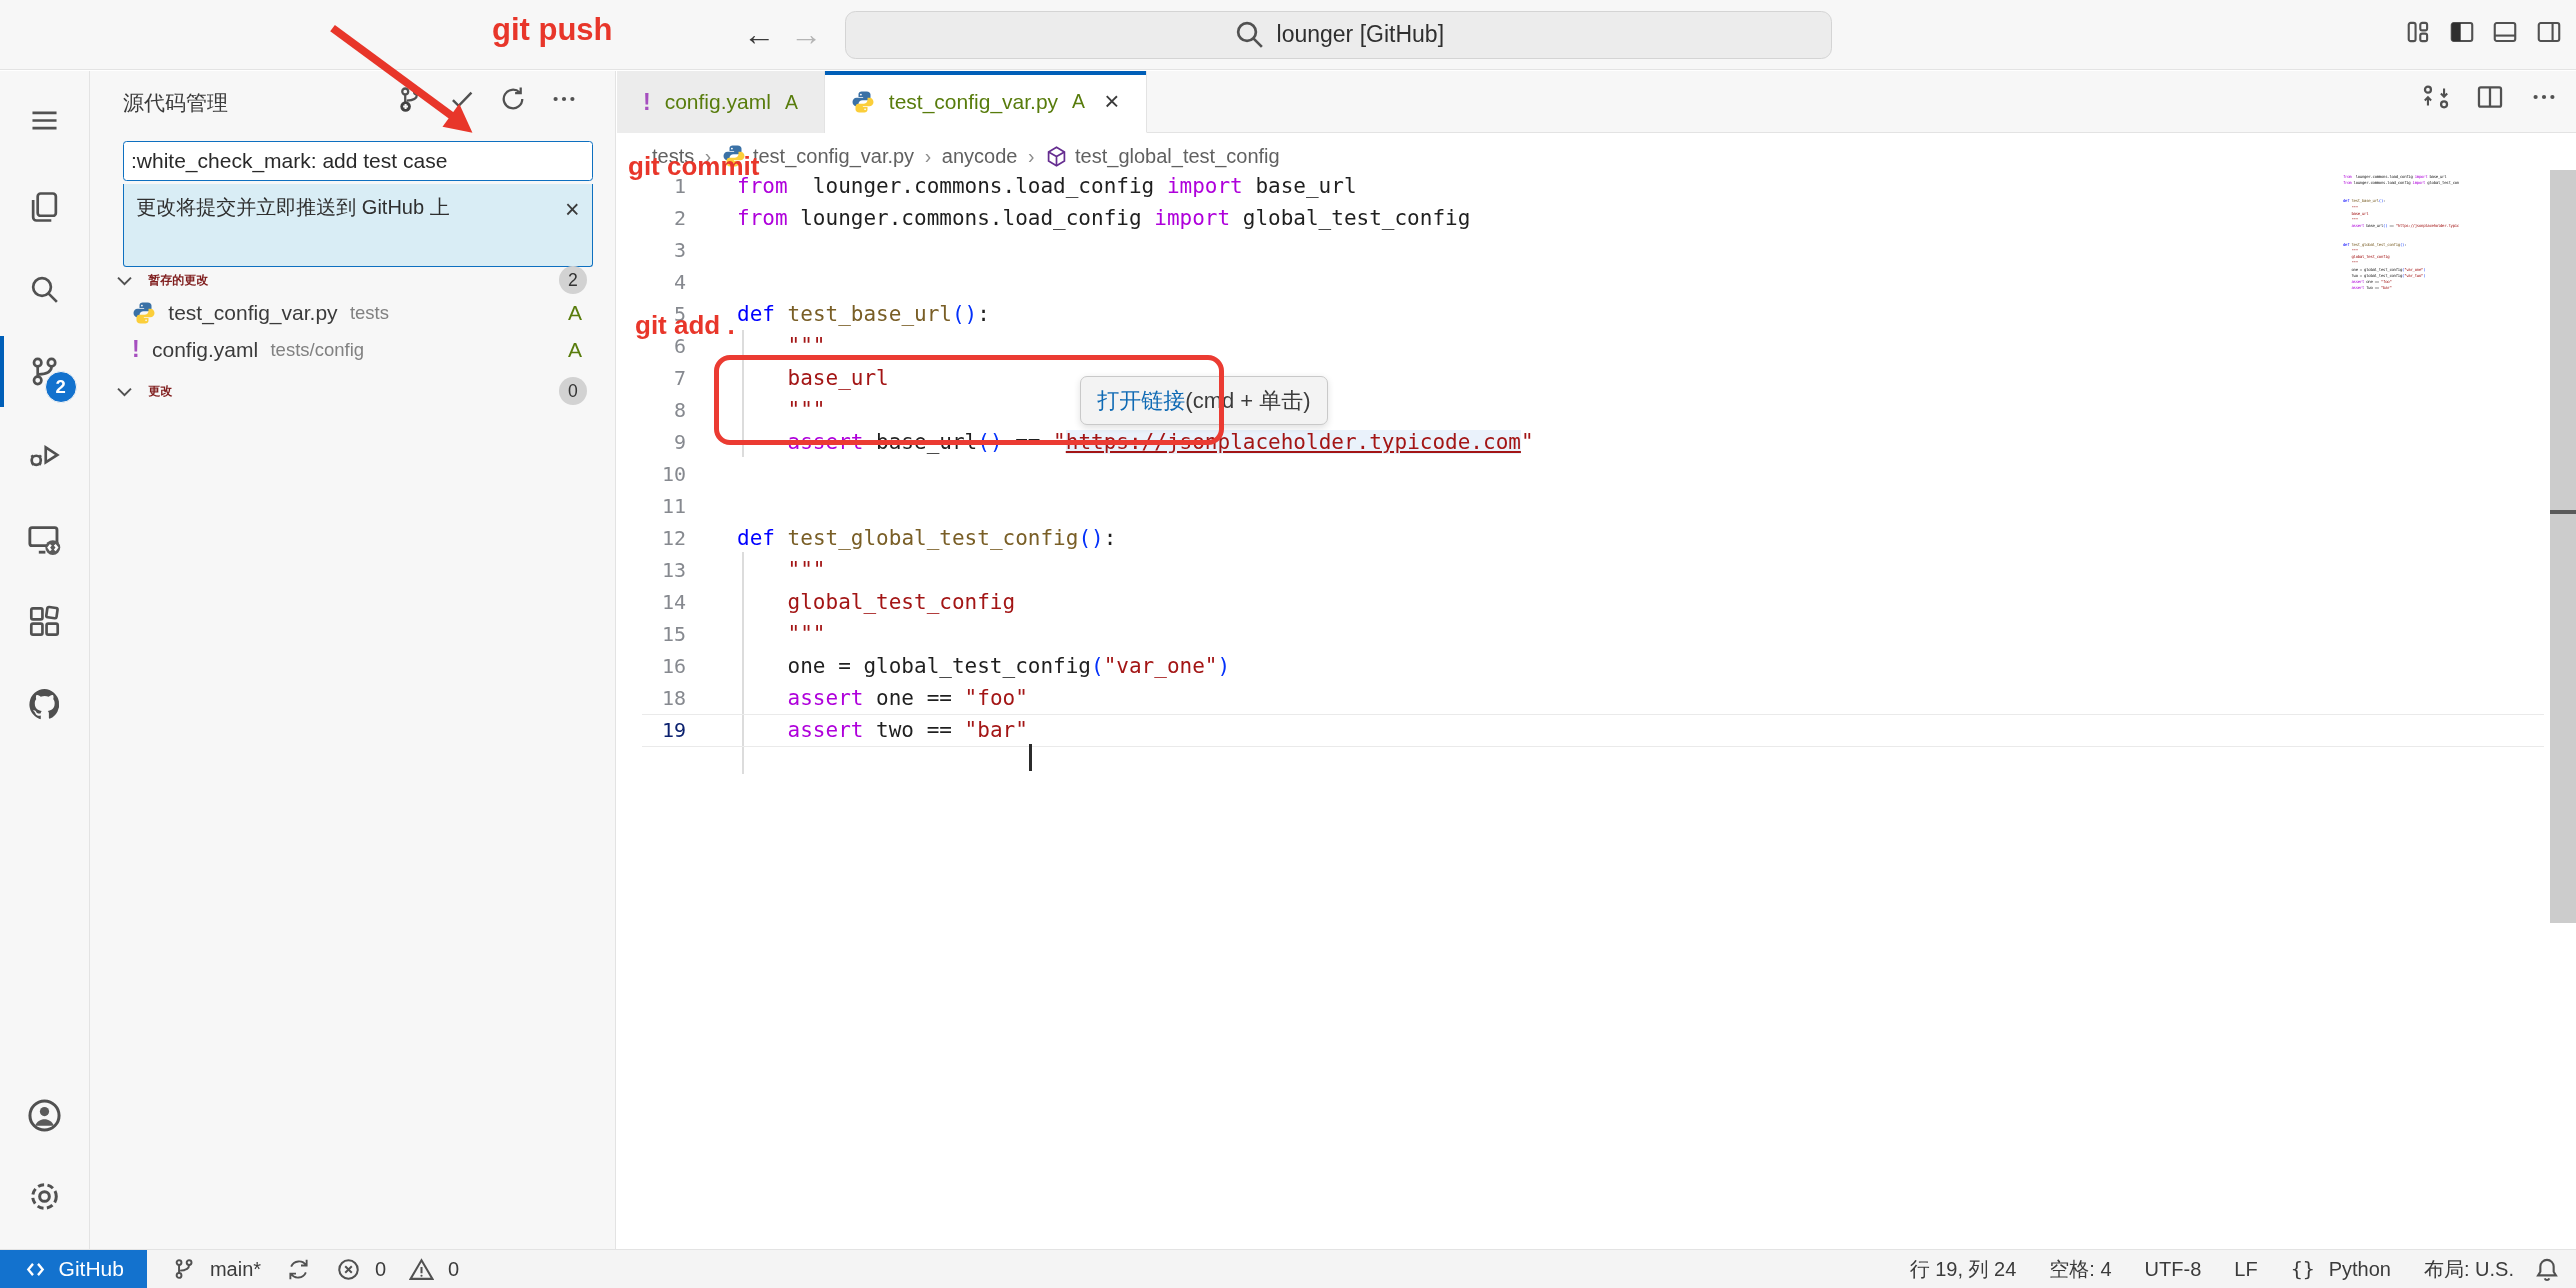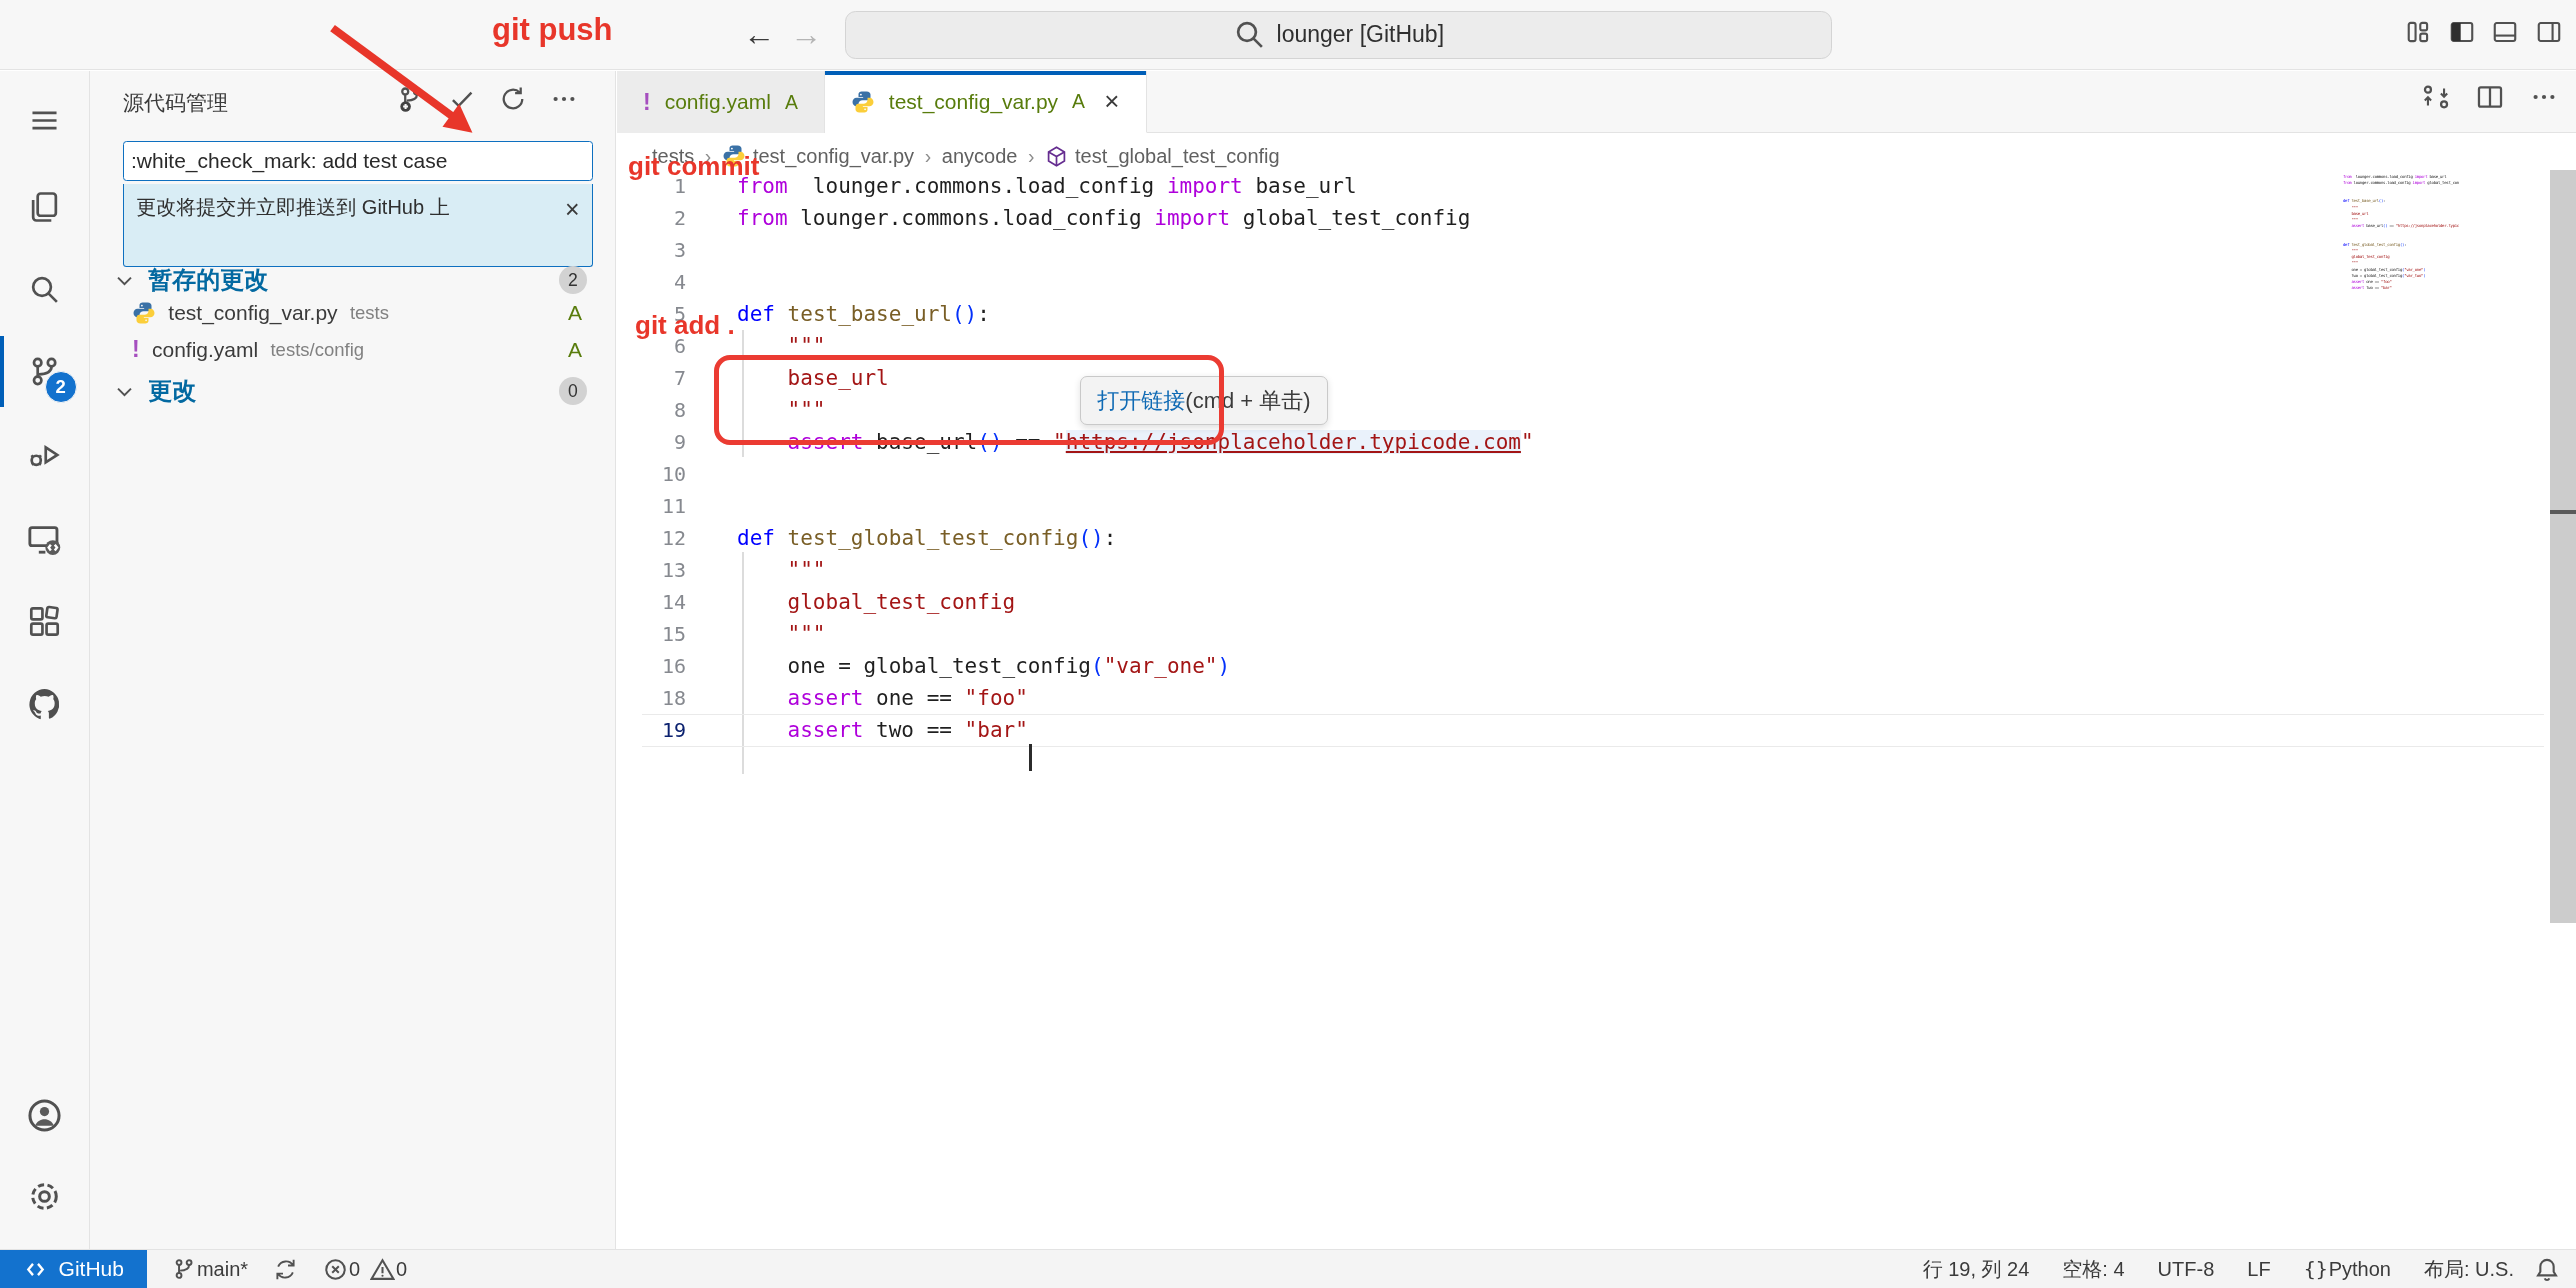--- a/index.html
+++ b/index.html
@@ -43,21 +43,21 @@
     background:#fff; border:1.8px solid #0e70c0; border-radius:3.5px;
     font-size:21px; color:#2a2a2a; padding:0 7px;
     font-family:"Liberation Sans", sans-serif; }
   #commit-notice { position:absolute; left:33px; top:113px; width:470px; height:83px;
     background:#d9edf5; border:1.8px solid #0e70c0; border-top:none; border-radius:0 0 3.5px 3.5px;
     font-size:20px; color:#2f2f2f; padding:7px 12.3px; line-height:32px; }
   #notice-close { position:absolute; right:12.3px; top:8.8px; font-size:25px; color:#3b3b3b; }
   #notice-link { color:#0f6ab4; }
   .section-header { position:absolute; left:0; width:100%; height:28px;
     display:flex; align-items:center; gap:12.3px; padding-left:23px; }
-  .section-label { font-weight:bold; font-size:24px; color:#0369a1; }
+  .section-label { font-weight:bold; font-size:12px; color:#7f1d1d; }
   .badge-pill { position:absolute; right:28px; width:28px; height:28px; border-radius:50%;
     background:#d2d2d2; color:#333; font-size:17.6px; display:flex; align-items:center;
     justify-content:center; }
   .file-row { position:absolute; left:0; width:100%; height:37px; display:flex;
     align-items:center; padding-left:42px; gap:12.3px; }
   .file-name { font-size:21px; color:#3b3b3b; }
   .file-desc { font-size:18.5px; color:#818181; }
   .file-status { position:absolute; right:33px; color:#587c0c; font-size:21px; }
   .yaml-bang { color:#a64fbf; font-weight:bold; font-size:23px; width:23px; text-align:center; }
 
@@ -102,21 +102,21 @@
     white-space:pre; letter-spacing:-0.3px; }
   #scrollbar { position:absolute; right:0; top:0; width:26px; height:753px; background:#c3c3c3; opacity:.85; }
   #scroll-marker { position:absolute; right:0; top:340px; width:26px; height:4.4px; background:#5a5a5a; }
 
   
   #statusbar { position:absolute; left:0; bottom:0; width:2576px; height:39px;
     background:#f4f4f4; border-top:0.9px solid #e3e3e3; font-size:20px; color:#3b3b3b;
     display:flex; align-items:center; }
   #sb-remote { height:39px; background:#1372ce; color:#fff; display:flex; align-items:center;
     gap:10.6px; padding:0 23px; font-size:21px; }
-  .sb-item { display:flex; align-items:center; gap:1px; margin-left:25px; }
+  .sb-item { display:flex; align-items:center; gap:14px; margin-left:25px; }
   #sb-right { position:absolute; right:62px; display:flex; gap:33px; align-items:center; }
   #sb-bell { position:absolute; right:16px; top:7px; }
 
   
   #anno-layer { position:absolute; left:0; top:0; width:2576px; height:1288px;
     pointer-events:none; z-index:50; }
   .anno-text { position:absolute; color:#e8362a; font-weight:bold; }
   #anno-push { left:444px; top:12.3px; font-size:31px;margin-left:48px; }
   #anno-commit { left:628px; top:151px; font-size:26px; }
   #anno-add { left:635px; top:310px; font-size:26px; }

